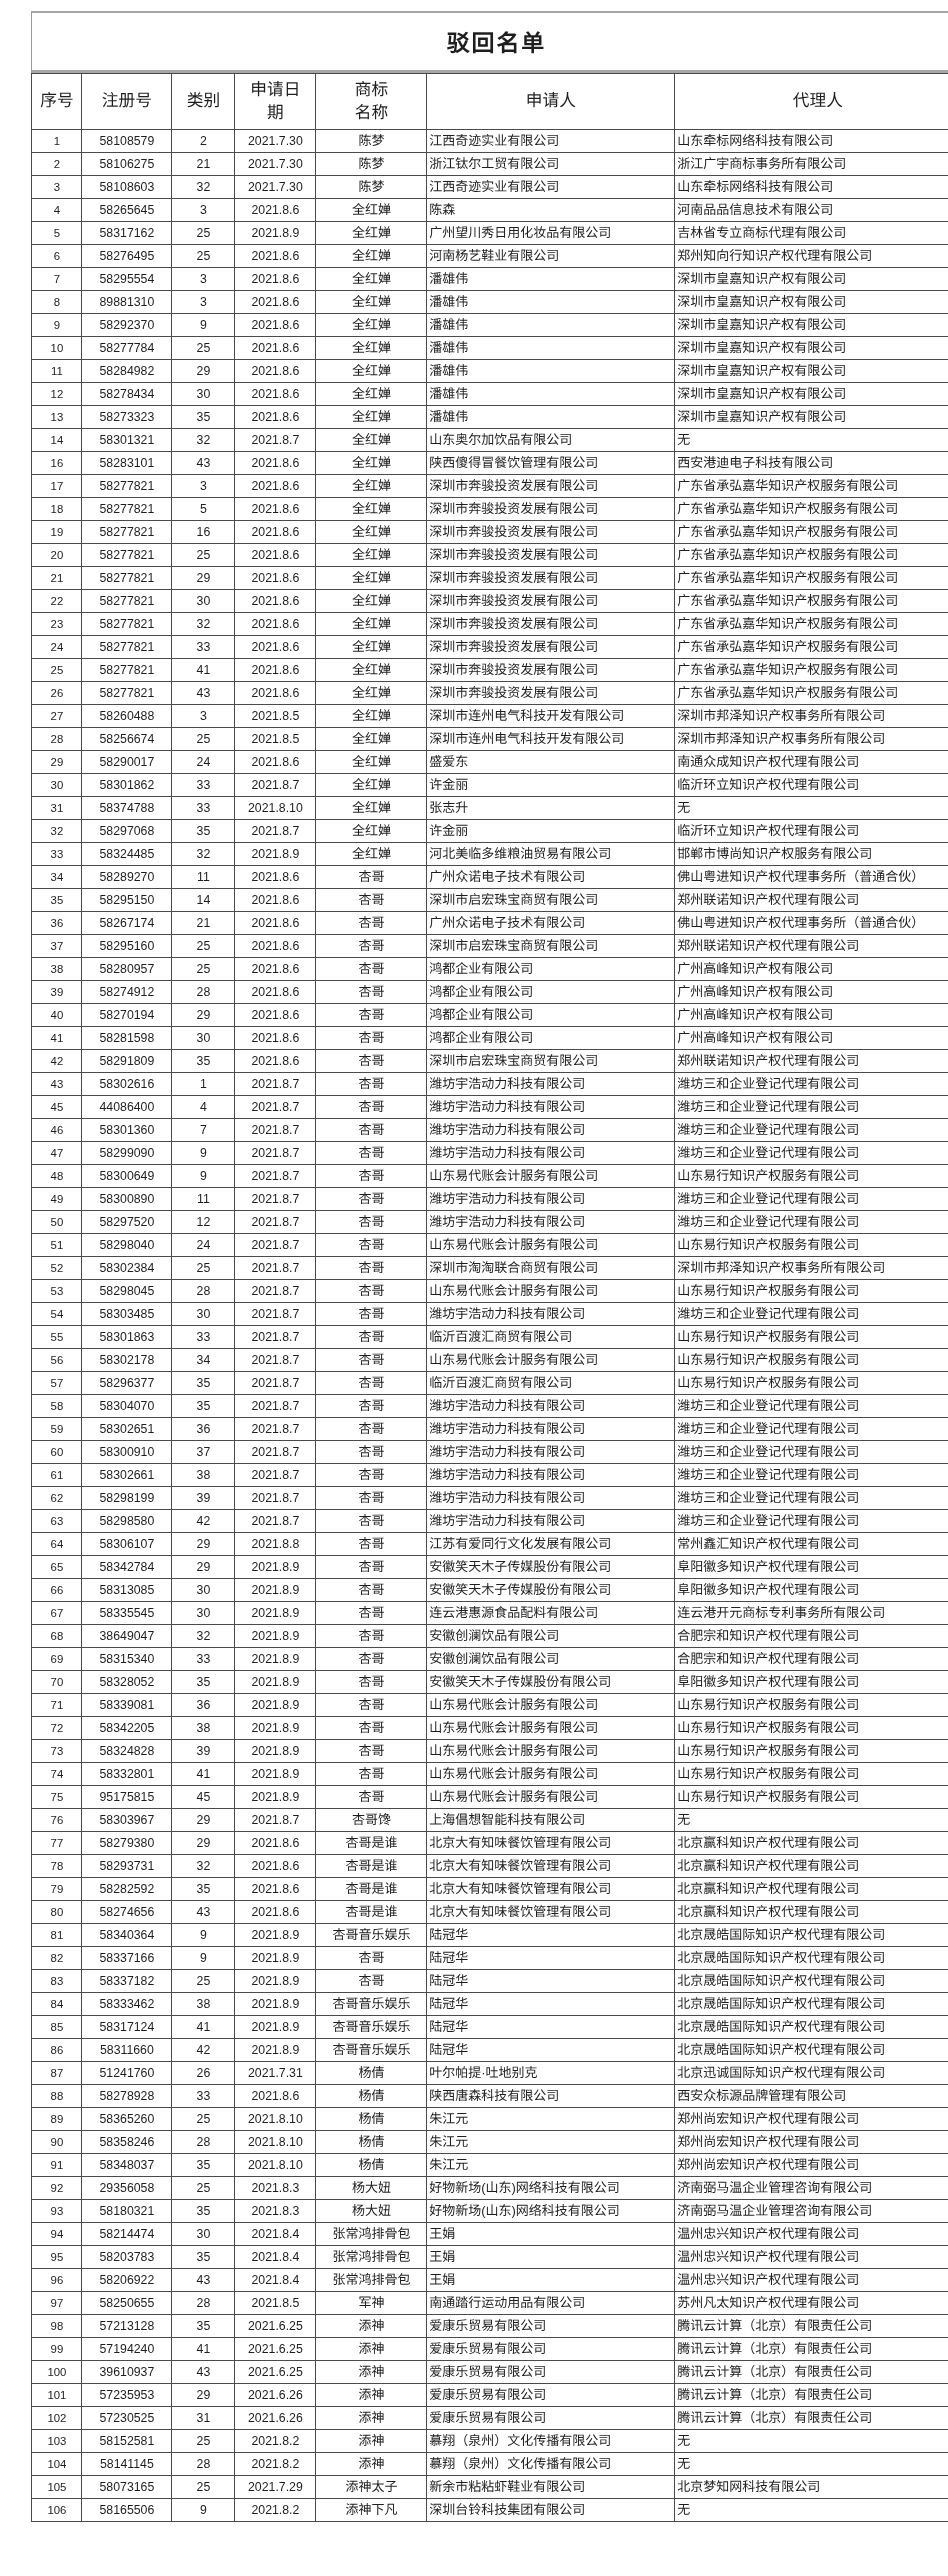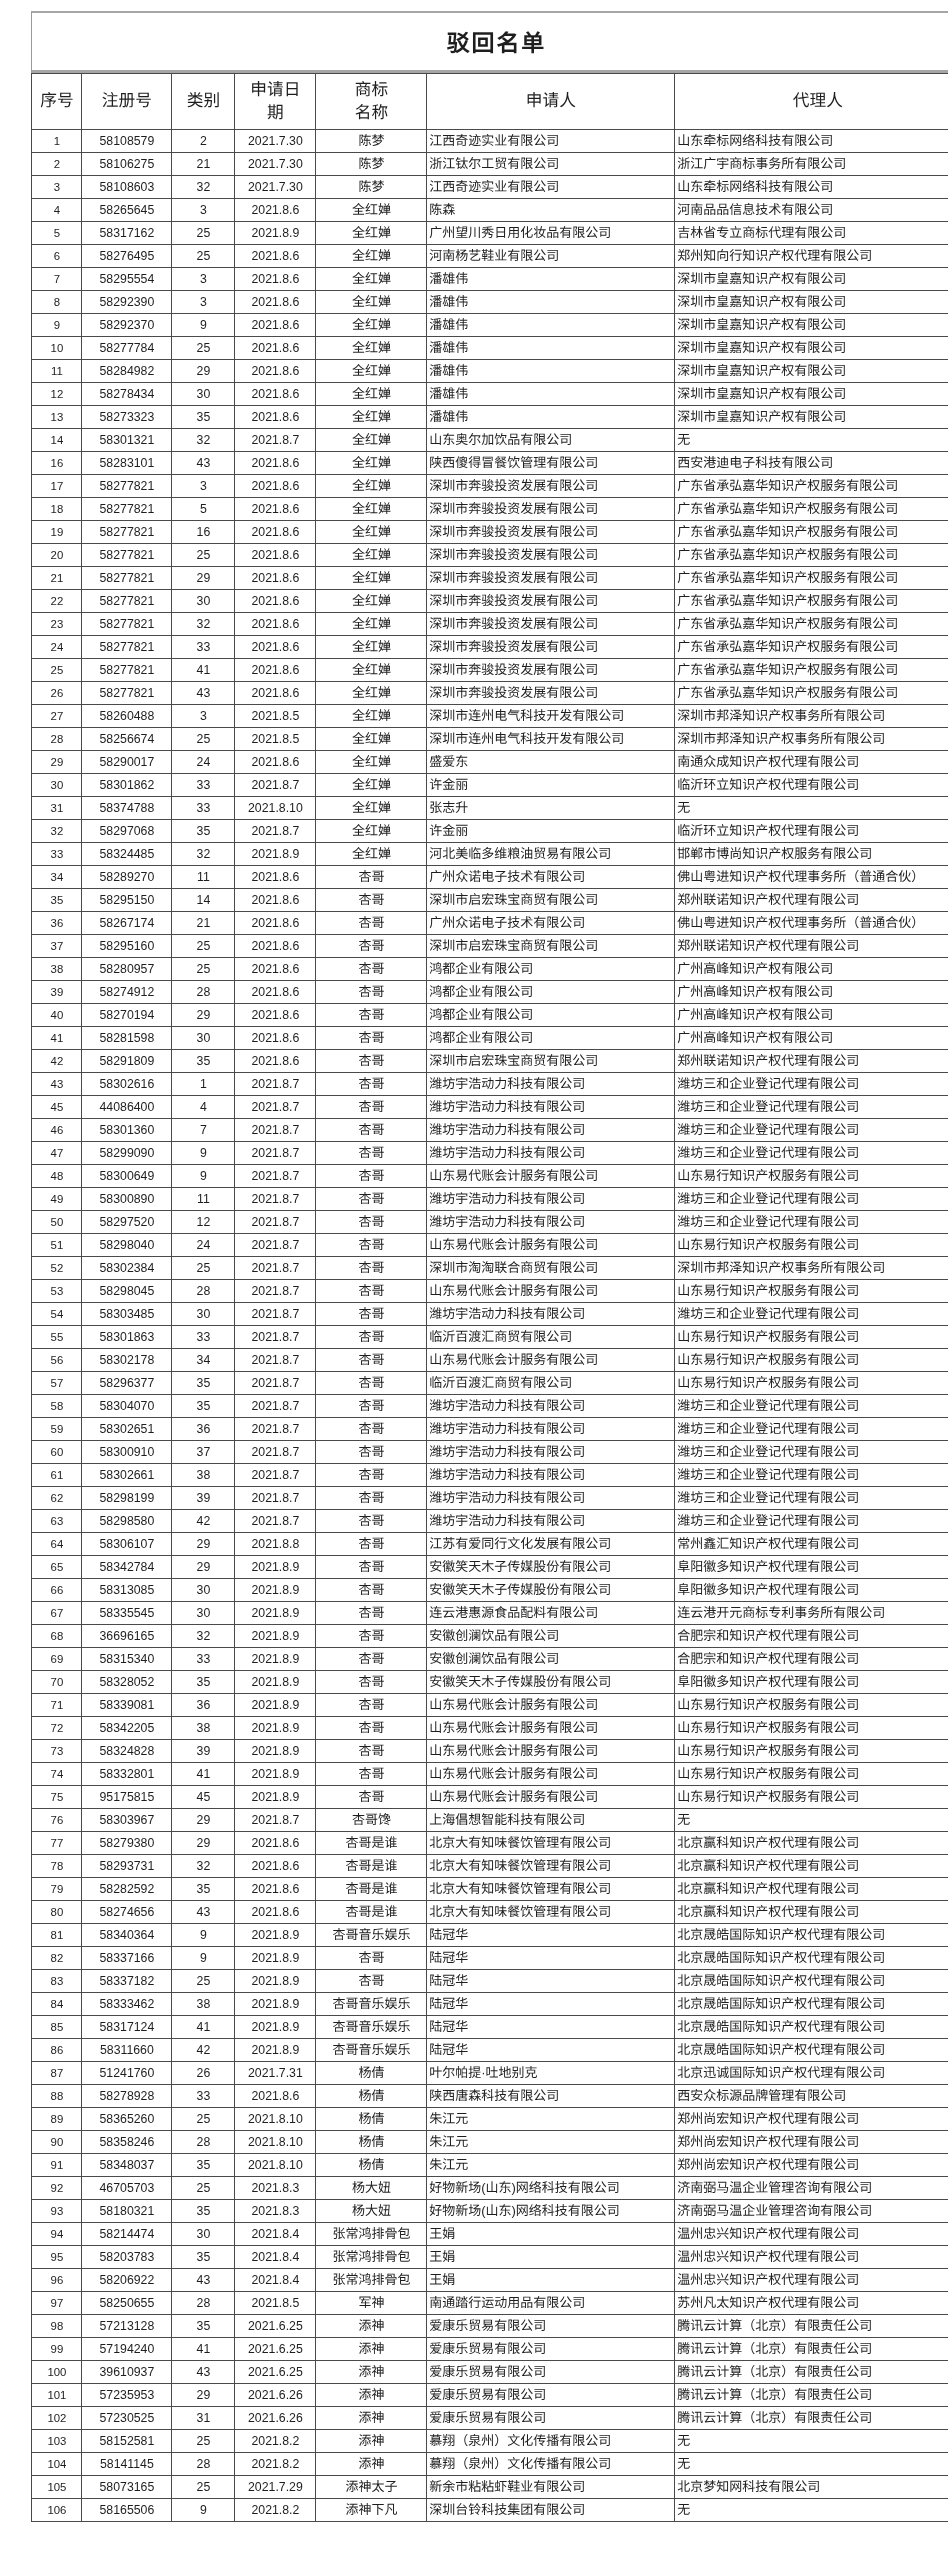--- a/index.html
+++ b/index.html
@@ -118,21 +118,21 @@
           <td class="c0">7</td>
           <td class="c1">58295554</td>
           <td class="c2">3</td>
           <td class="c3">2021.8.6</td>
           <td class="c4">全红婵</td>
           <td class="c5">潘雄伟</td>
           <td class="c6">深圳市皇嘉知识产权有限公司</td>
         </tr>
         <tr>
           <td class="c0">8</td>
-          <td class="c1">58292390</td>
+          <td class="c1">89881310</td>
           <td class="c2">3</td>
           <td class="c3">2021.8.6</td>
           <td class="c4">全红婵</td>
           <td class="c5">潘雄伟</td>
           <td class="c6">深圳市皇嘉知识产权有限公司</td>
         </tr>
         <tr>
           <td class="c0">9</td>
           <td class="c1">58292370</td>
           <td class="c2">9</td>
@@ -640,21 +640,21 @@
           <td class="c0">67</td>
           <td class="c1">58335545</td>
           <td class="c2">30</td>
           <td class="c3">2021.8.9</td>
           <td class="c4">杏哥</td>
           <td class="c5">连云港惠源食品配料有限公司</td>
           <td class="c6">连云港开元商标专利事务所有限公司</td>
         </tr>
         <tr>
           <td class="c0">68</td>
-          <td class="c1">36696165</td>
+          <td class="c1">38649047</td>
           <td class="c2">32</td>
           <td class="c3">2021.8.9</td>
           <td class="c4">杏哥</td>
           <td class="c5">安徽创澜饮品有限公司</td>
           <td class="c6">合肥宗和知识产权代理有限公司</td>
         </tr>
         <tr>
           <td class="c0">69</td>
           <td class="c1">58315340</td>
           <td class="c2">33</td>
@@ -856,21 +856,21 @@
           <td class="c0">91</td>
           <td class="c1">58348037</td>
           <td class="c2">35</td>
           <td class="c3">2021.8.10</td>
           <td class="c4">杨倩</td>
           <td class="c5">朱江元</td>
           <td class="c6">郑州尚宏知识产权代理有限公司</td>
         </tr>
         <tr>
           <td class="c0">92</td>
-          <td class="c1">46705703</td>
+          <td class="c1">29356058</td>
           <td class="c2">25</td>
           <td class="c3">2021.8.3</td>
           <td class="c4">杨大妞</td>
           <td class="c5">好物新场(山东)网络科技有限公司</td>
           <td class="c6">济南弼马温企业管理咨询有限公司</td>
         </tr>
         <tr>
           <td class="c0">93</td>
           <td class="c1">58180321</td>
           <td class="c2">35</td>

